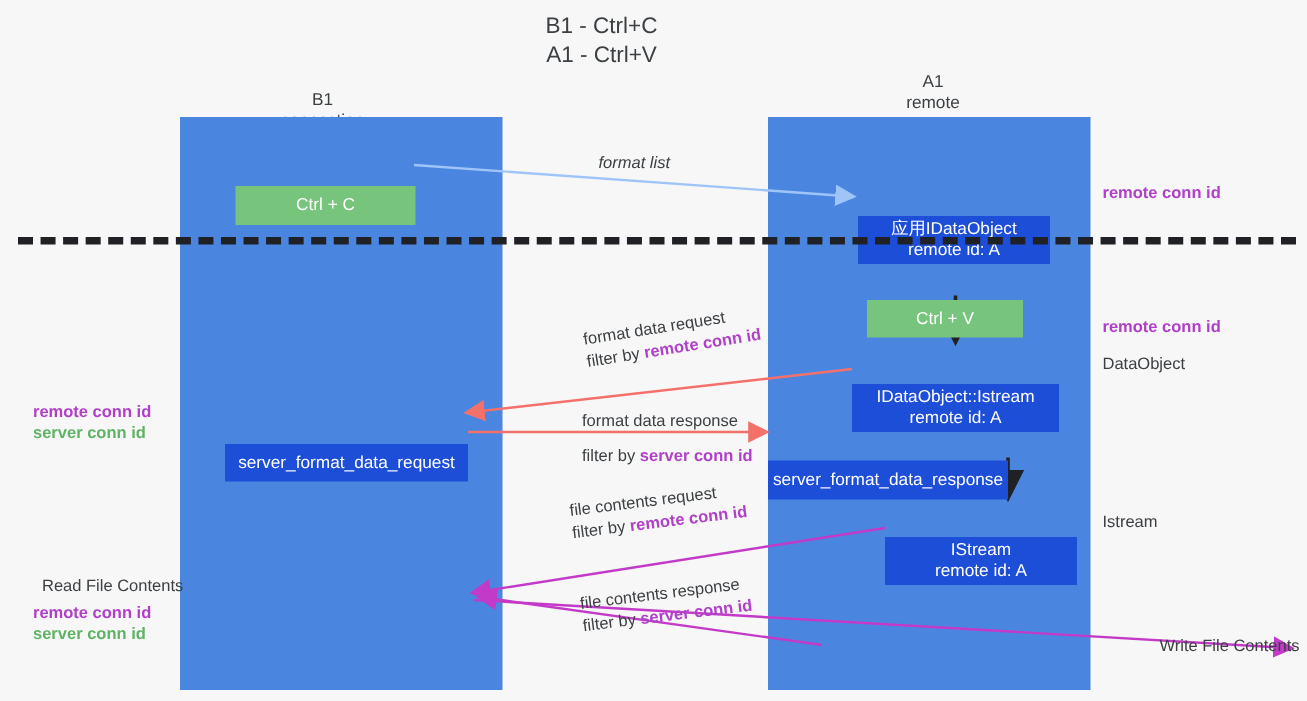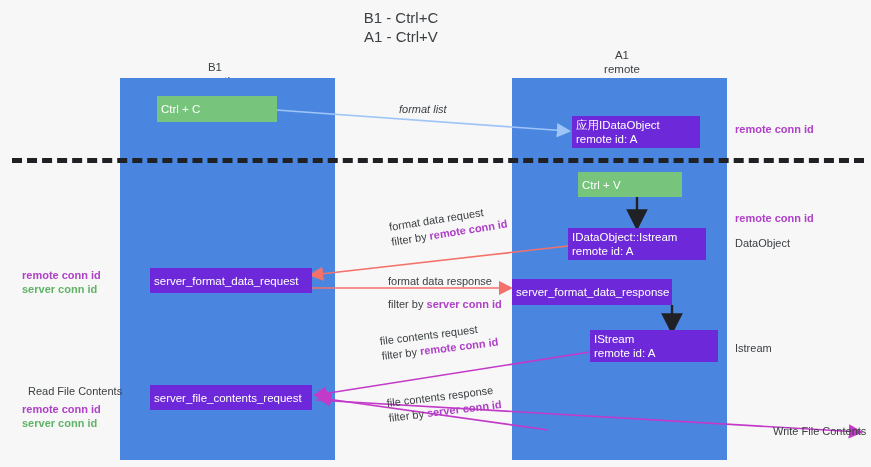--- a/index.html
+++ b/index.html
@@ -56,30 +56,31 @@
     width: 852px;
     height: 0;
     border-top: 5px dashed #202124;
   }
 
   
   .node {
     box-sizing: border-box;
     display: flex;
     flex-direction: column;
-    align-items: flex-start;
+    align-items: center;
     justify-content: center;
     color: #ffffff;
     font-size: 11.5px;
     line-height: 14px;
     text-align: center;
     padding: 2px 4px;
+    margin-top: 28px;
   }
   .node.green  { background: #77c47d; }
-  .node.orange { background: #6d28d9; }
+  .node.orange { background: #1d4ed8; }
   .node .l2 { display: block; }
 
   
   .side-note {
     font-size: 11px;
     line-height: 14px;
     color: #3c4043;
   }
   .purple { color: #b040c8; font-weight: bold; }
   .green-txt { color: #5fb365; font-weight: bold; }
@@ -187,23 +188,20 @@
 
   <div class="abs node orange" style="left:512px; top:279px; width:160px; height:26px;">
     <span>server_format_data_response</span>
   </div>
 
   <div class="abs node orange" style="left:590px; top:330px; width:128px; height:32px;">
     <span>IStream</span>
     <span class="l2">remote id: A</span>
   </div>
 
-  <div class="abs node orange" style="left:150px; top:385px; width:162px; height:25px;">
-    <span>server_file_contents_request</span>
-  </div>
 
 
   <div class="abs edge-label" style="left:399px; top:102px;font-style:italic;">
     <span>format list</span>
   </div>
 
   <div class="abs edge-label rot" style="left:388px; top:220px;">
     <div>format data request</div>
     <div>
       <span>filter by </span><span class="purple">remote conn id</span>

